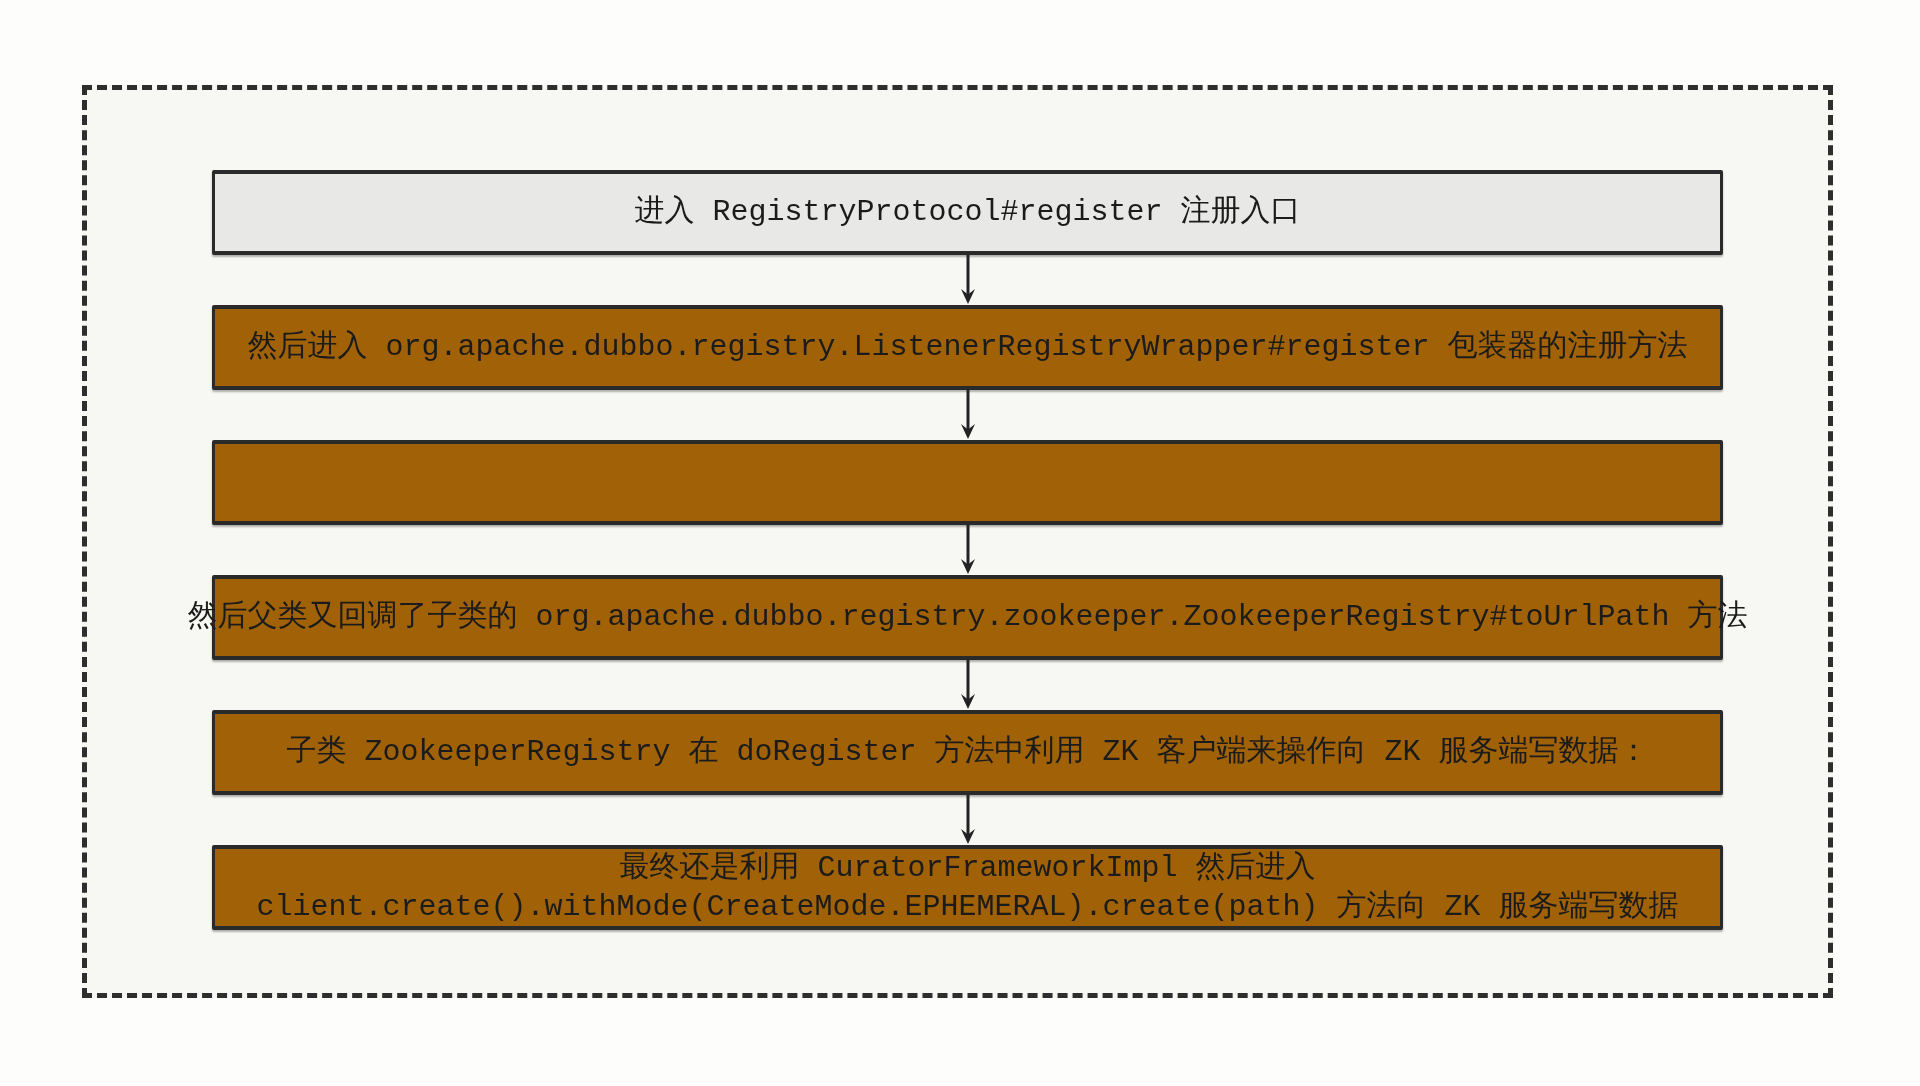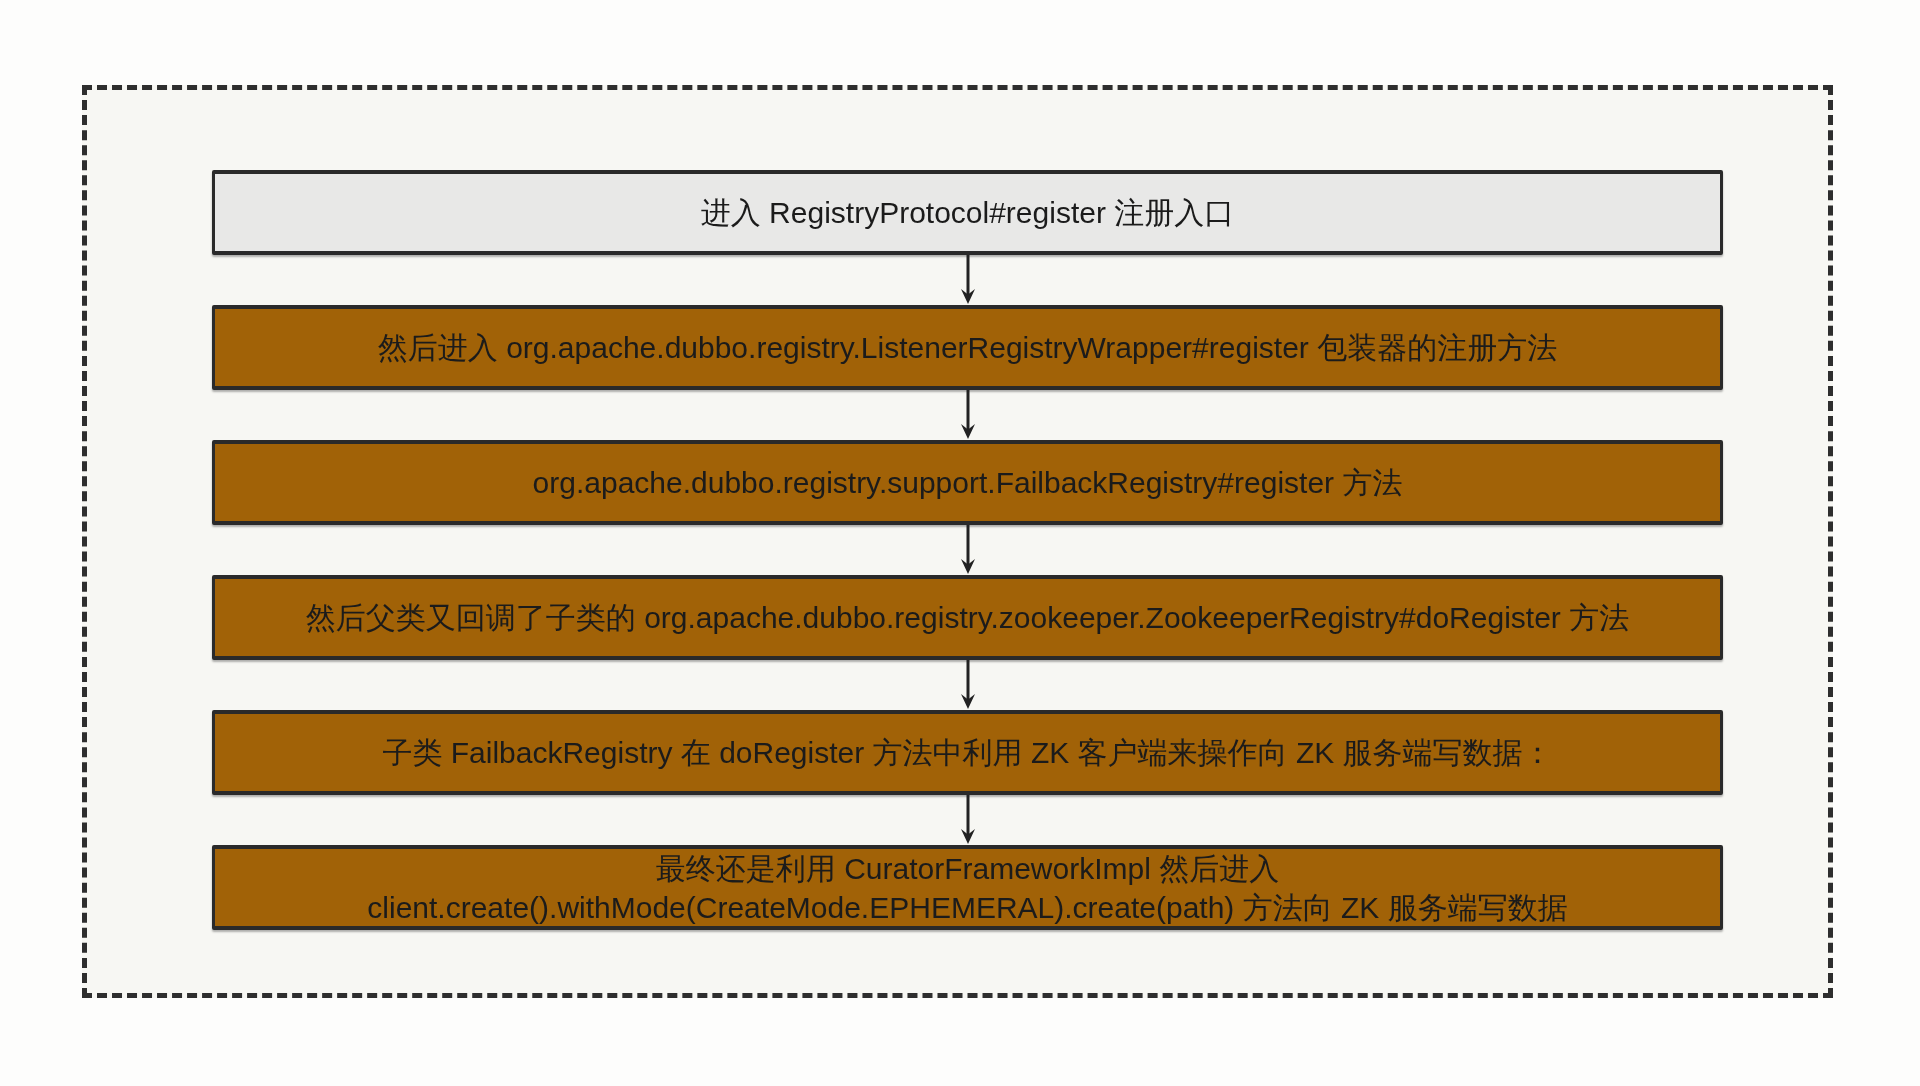--- a/index.html
+++ b/index.html
@@ -20,20 +20,21 @@
     border: 5px dashed #2e2e2e;
     background: #f7f7f3;
   }
   .flow {
     position: absolute;
     left: 125px; top: 80px;
     width: 1511px;
     display: flex;
     flex-direction: column;
     align-items: center;
+    font-family: Liberation Mono, monospace;
   }
   .node {
     width: 100%;
     height: 85px;
     border: 3px solid #2a2a2a;
     border-top-width: 4px;
     border-bottom-width: 4px;
     border-radius: 2px;
     background: #a16207;
     color: #1b1b1b;
@@ -82,43 +83,42 @@
       </div>
 
       <div class="arrow">
         <svg width="24" height="50" viewBox="0 0 24 50" xmlns="http://www.w3.org/2000/svg">
           <line x1="12" y1="0" x2="12" y2="40" stroke="#222222" stroke-width="3"></line>
           <path d="M12 49 L5 34 L12 39.5 L19 34 Z" fill="#222222"></path>
         </svg>
       </div>
 
       <div class="node">
-        <span class="line">org.apache.dubbo.registry.support.FailbackRegistry#register 方法</span>
       </div>
 
       <div class="arrow">
         <svg width="24" height="50" viewBox="0 0 24 50" xmlns="http://www.w3.org/2000/svg">
           <line x1="12" y1="0" x2="12" y2="40" stroke="#222222" stroke-width="3"></line>
           <path d="M12 49 L5 34 L12 39.5 L19 34 Z" fill="#222222"></path>
         </svg>
       </div>
 
       <div class="node">
-        <span class="line">然后父类又回调了子类的 org.apache.dubbo.registry.zookeeper.ZookeeperRegistry#doRegister 方法</span>
+        <span class="line">然后父类又回调了子类的 org.apache.dubbo.registry.zookeeper.ZookeeperRegistry#toUrlPath 方法</span>
       </div>
 
       <div class="arrow">
         <svg width="24" height="50" viewBox="0 0 24 50" xmlns="http://www.w3.org/2000/svg">
           <line x1="12" y1="0" x2="12" y2="40" stroke="#222222" stroke-width="3"></line>
           <path d="M12 49 L5 34 L12 39.5 L19 34 Z" fill="#222222"></path>
         </svg>
       </div>
 
       <div class="node">
-        <span class="line">子类 FailbackRegistry 在 doRegister 方法中利用 ZK 客户端来操作向 ZK 服务端写数据：</span>
+        <span class="line">子类 ZookeeperRegistry 在 doRegister 方法中利用 ZK 客户端来操作向 ZK 服务端写数据：</span>
       </div>
 
       <div class="arrow">
         <svg width="24" height="50" viewBox="0 0 24 50" xmlns="http://www.w3.org/2000/svg">
           <line x1="12" y1="0" x2="12" y2="40" stroke="#222222" stroke-width="3"></line>
           <path d="M12 49 L5 34 L12 39.5 L19 34 Z" fill="#222222"></path>
         </svg>
       </div>
 
       <div class="node">

